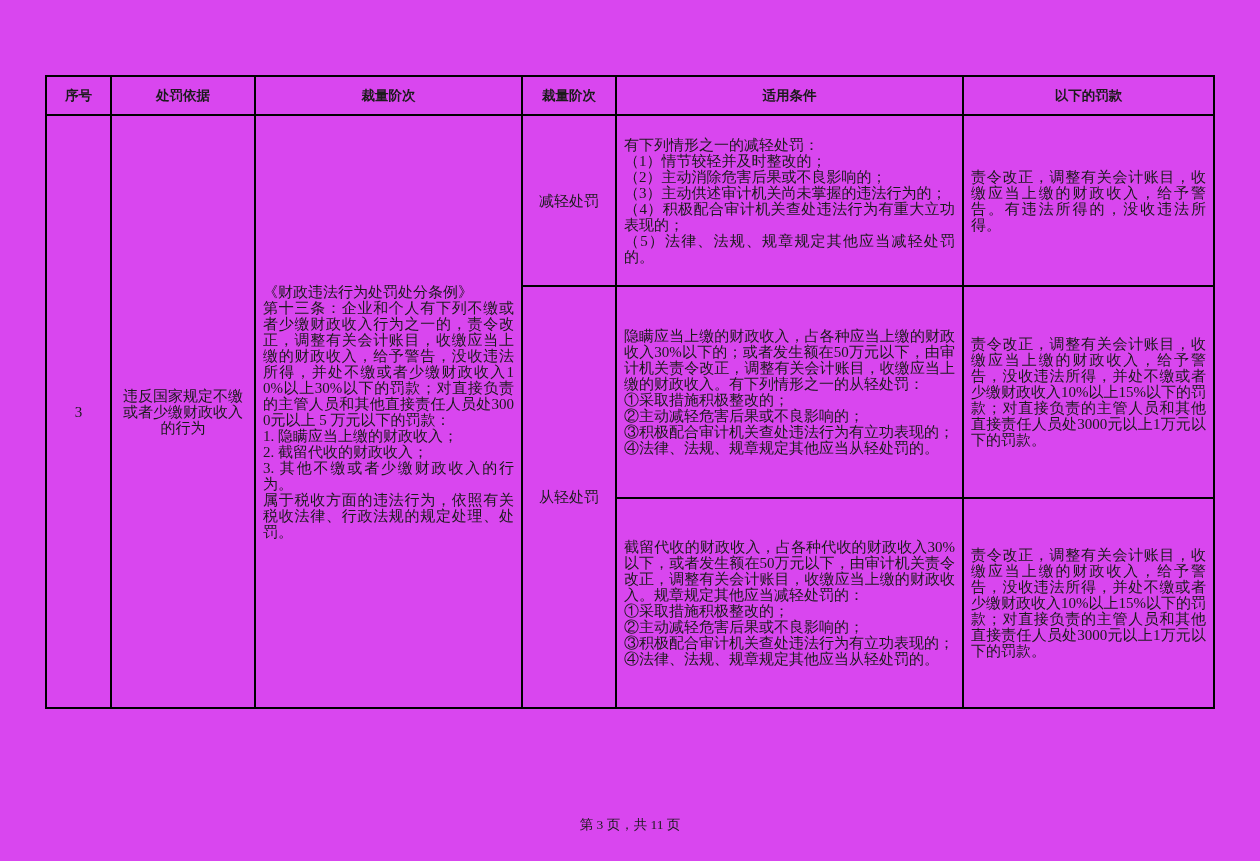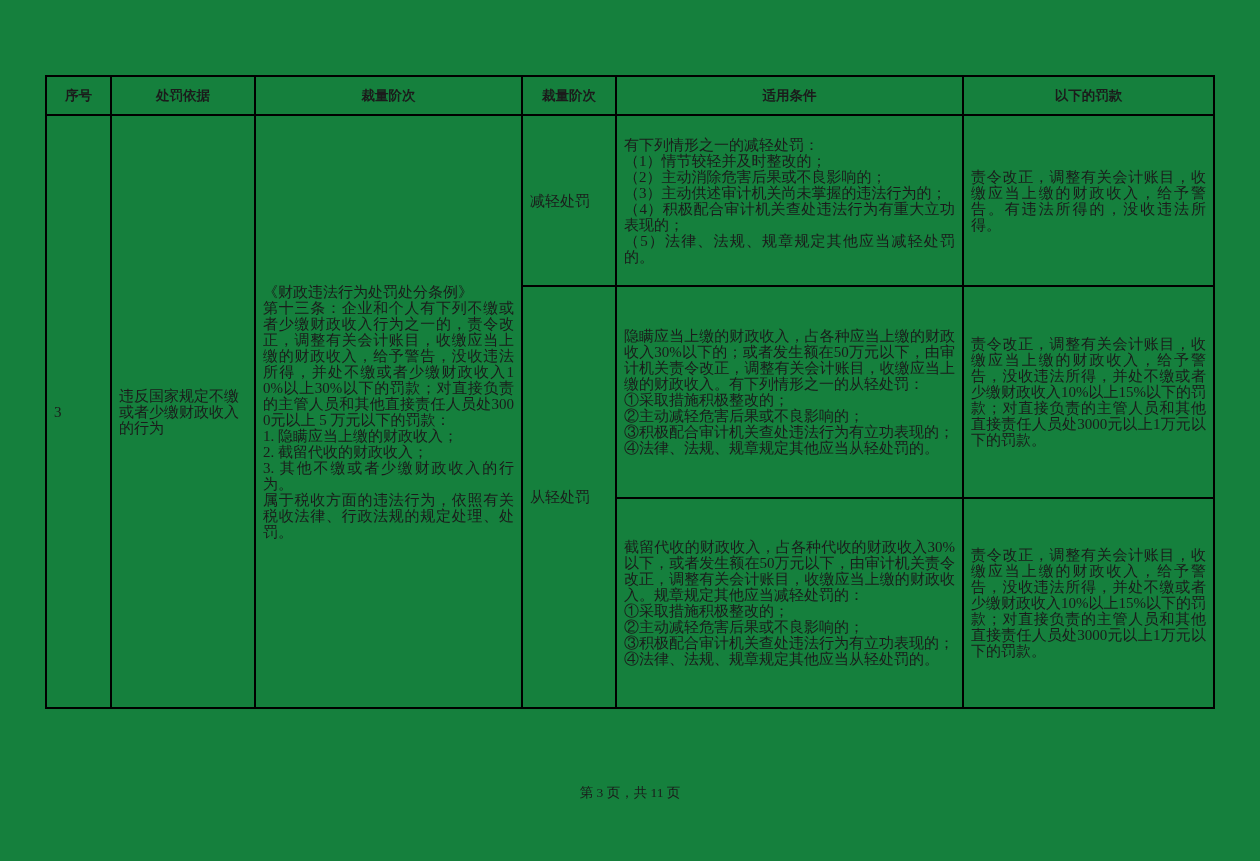--- a/index.html
+++ b/index.html
@@ -5,21 +5,21 @@
   html, body {
     margin: 0;
     padding: 0;
     background: #ffffff;
     font-family: "Liberation Serif", "DejaVu Serif", serif;
   }
   .page {
     position: relative;
     width: 1260px;
     height: 861px;
-    background: #15803d;
+    background: #d946ef;
     overflow: hidden;
   }
   table.penalty-table {
     position: absolute;
     left: 45px;
     top: 75px;
     width: 1168px;
     border-collapse: collapse;
     table-layout: fixed;
   }
@@ -33,34 +33,35 @@
     vertical-align: middle;
     overflow: hidden;
   }
   .penalty-table th {
     font-weight: bold;
     text-align: center;
     height: 31px;
     font-size: 13.5px;
   }
   .cell-center {
+    text-align: center;
   }
   .cell-justify {
     text-align: justify;
     white-space: pre-wrap;
     word-break: break-all;
   }
   tr.row-1 { height: 171px; }
   tr.row-2 { height: 212px; }
   tr.row-3 { height: 210px; }
   .footer {
     position: absolute;
     left: 0;
     right: 0;
-    top: 784px;
+    top: 816px;
     text-align: center;
     font-size: 13.5px;
     color: #1b1b1b;
     font-family: "Liberation Serif", "DejaVu Serif", serif;
   }
 </style>
 </head>
 <body>
 
 <div class="page">

